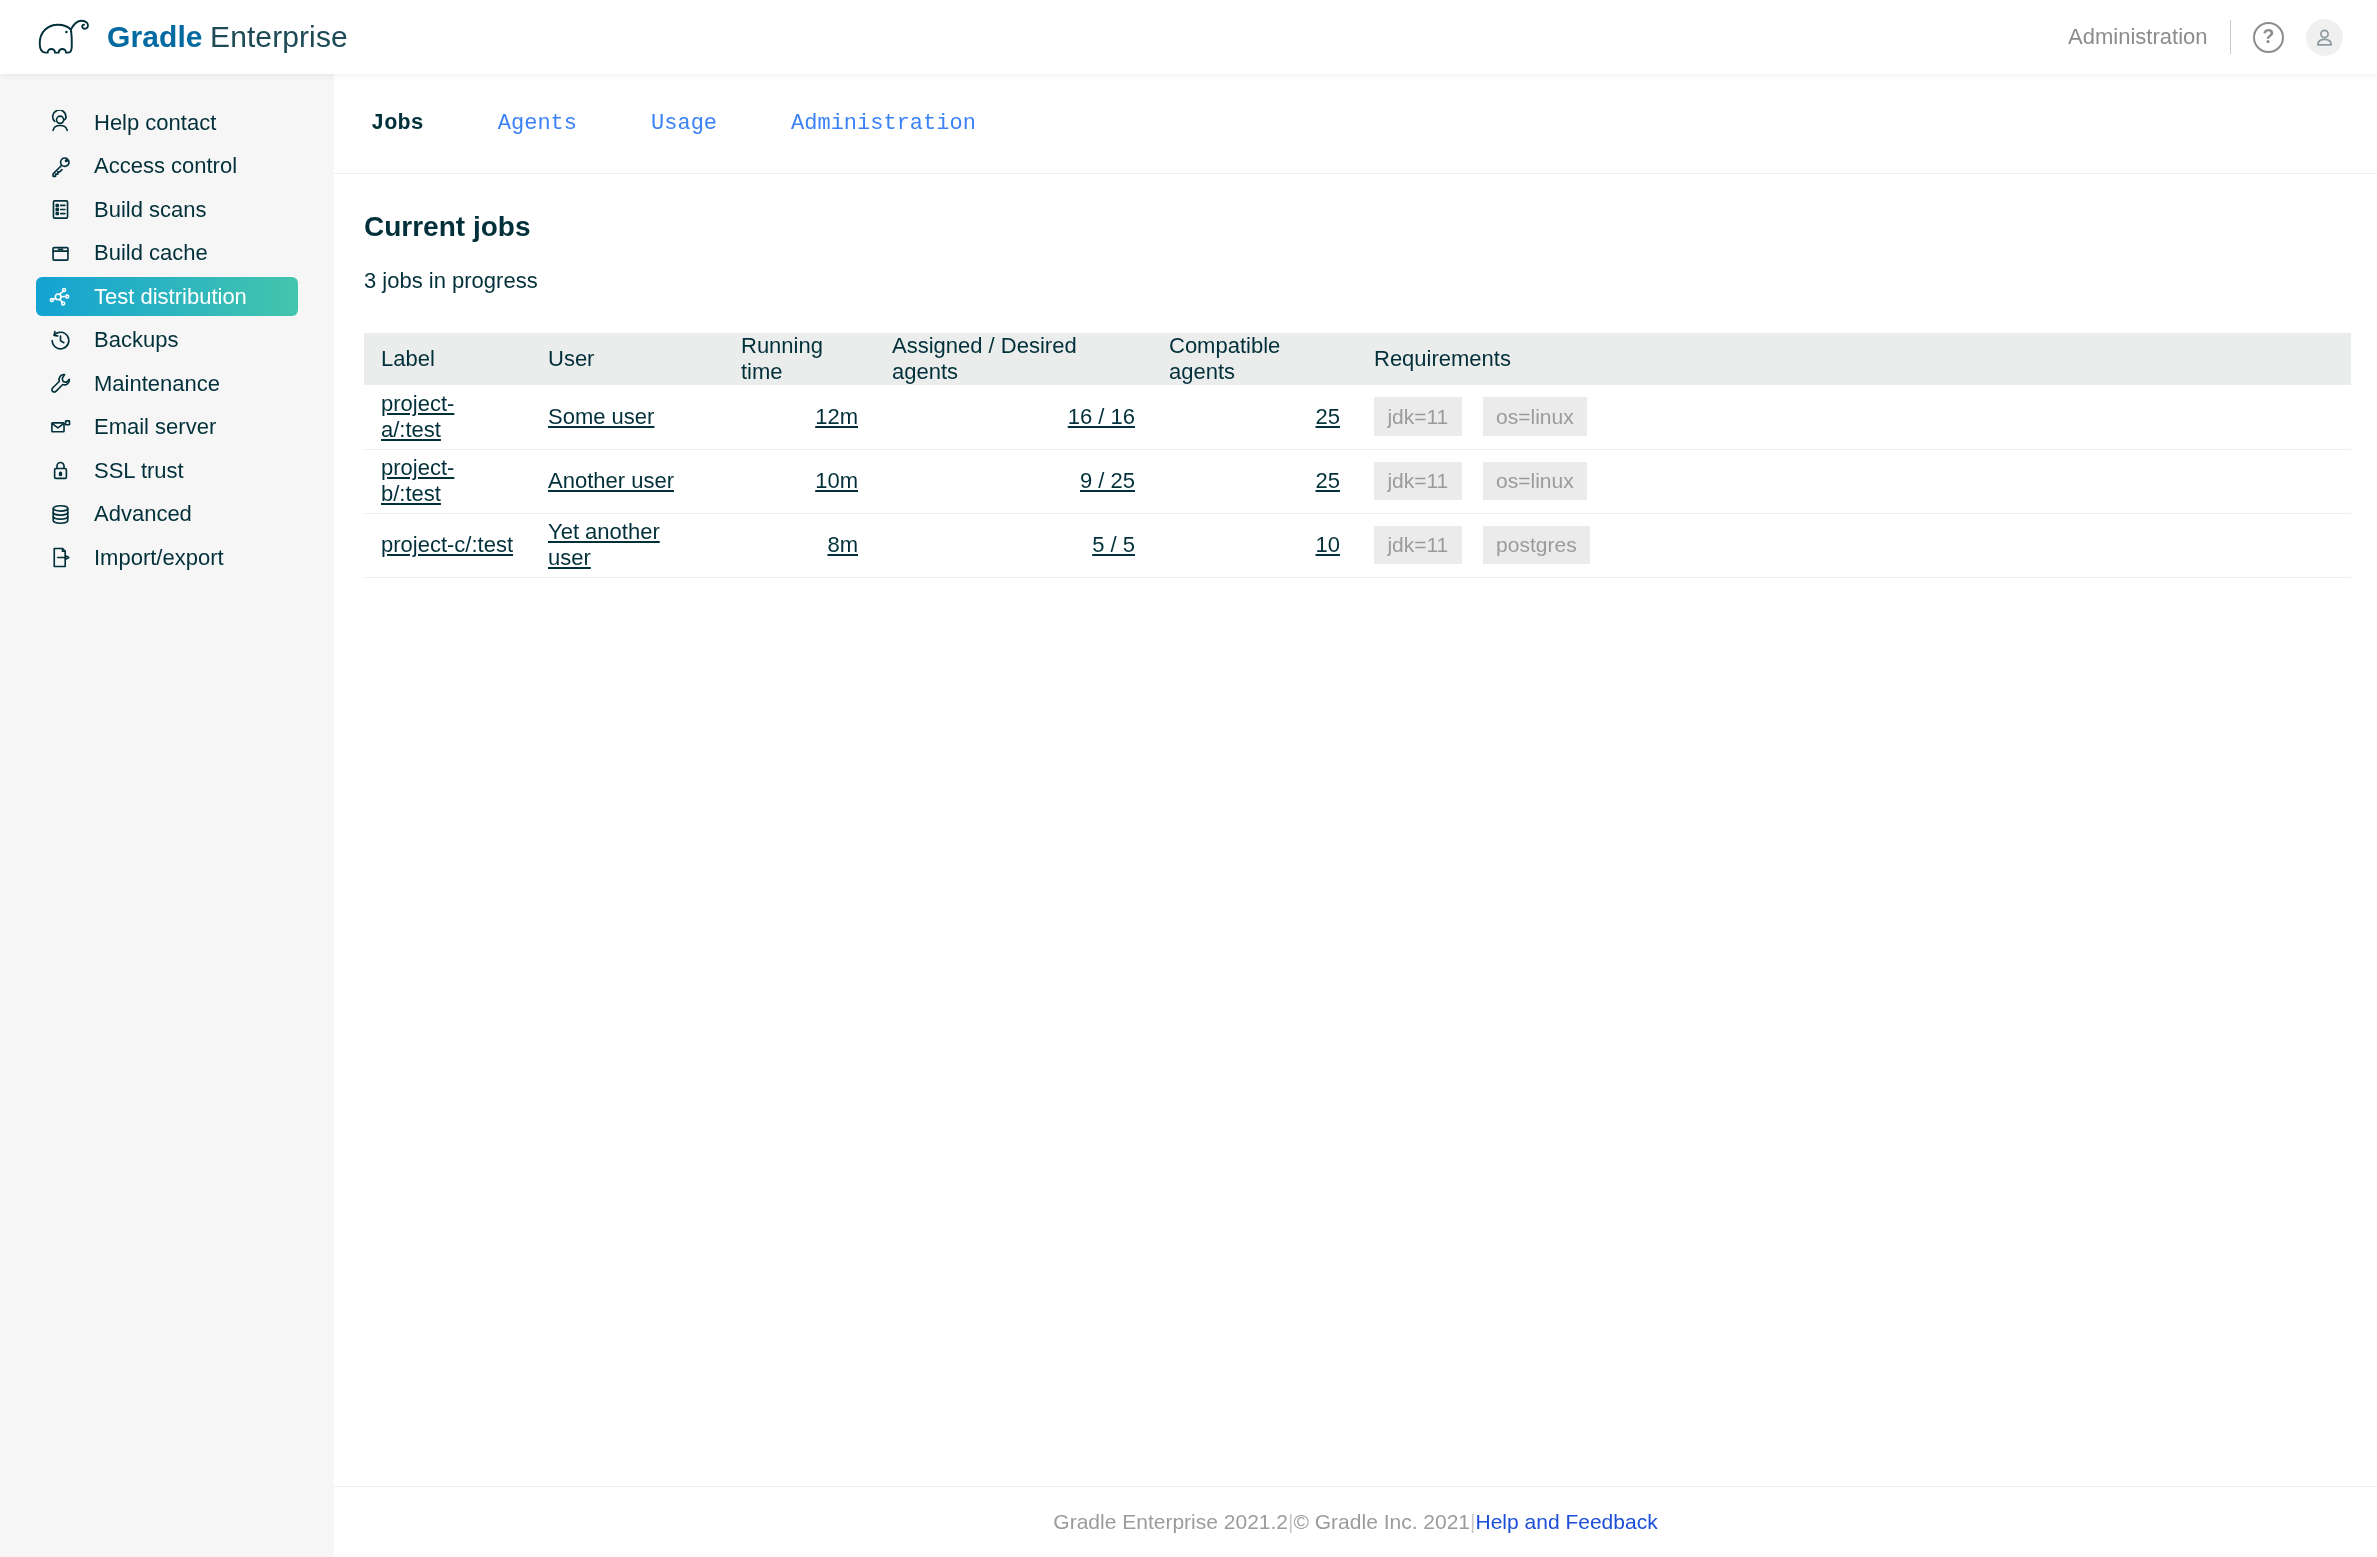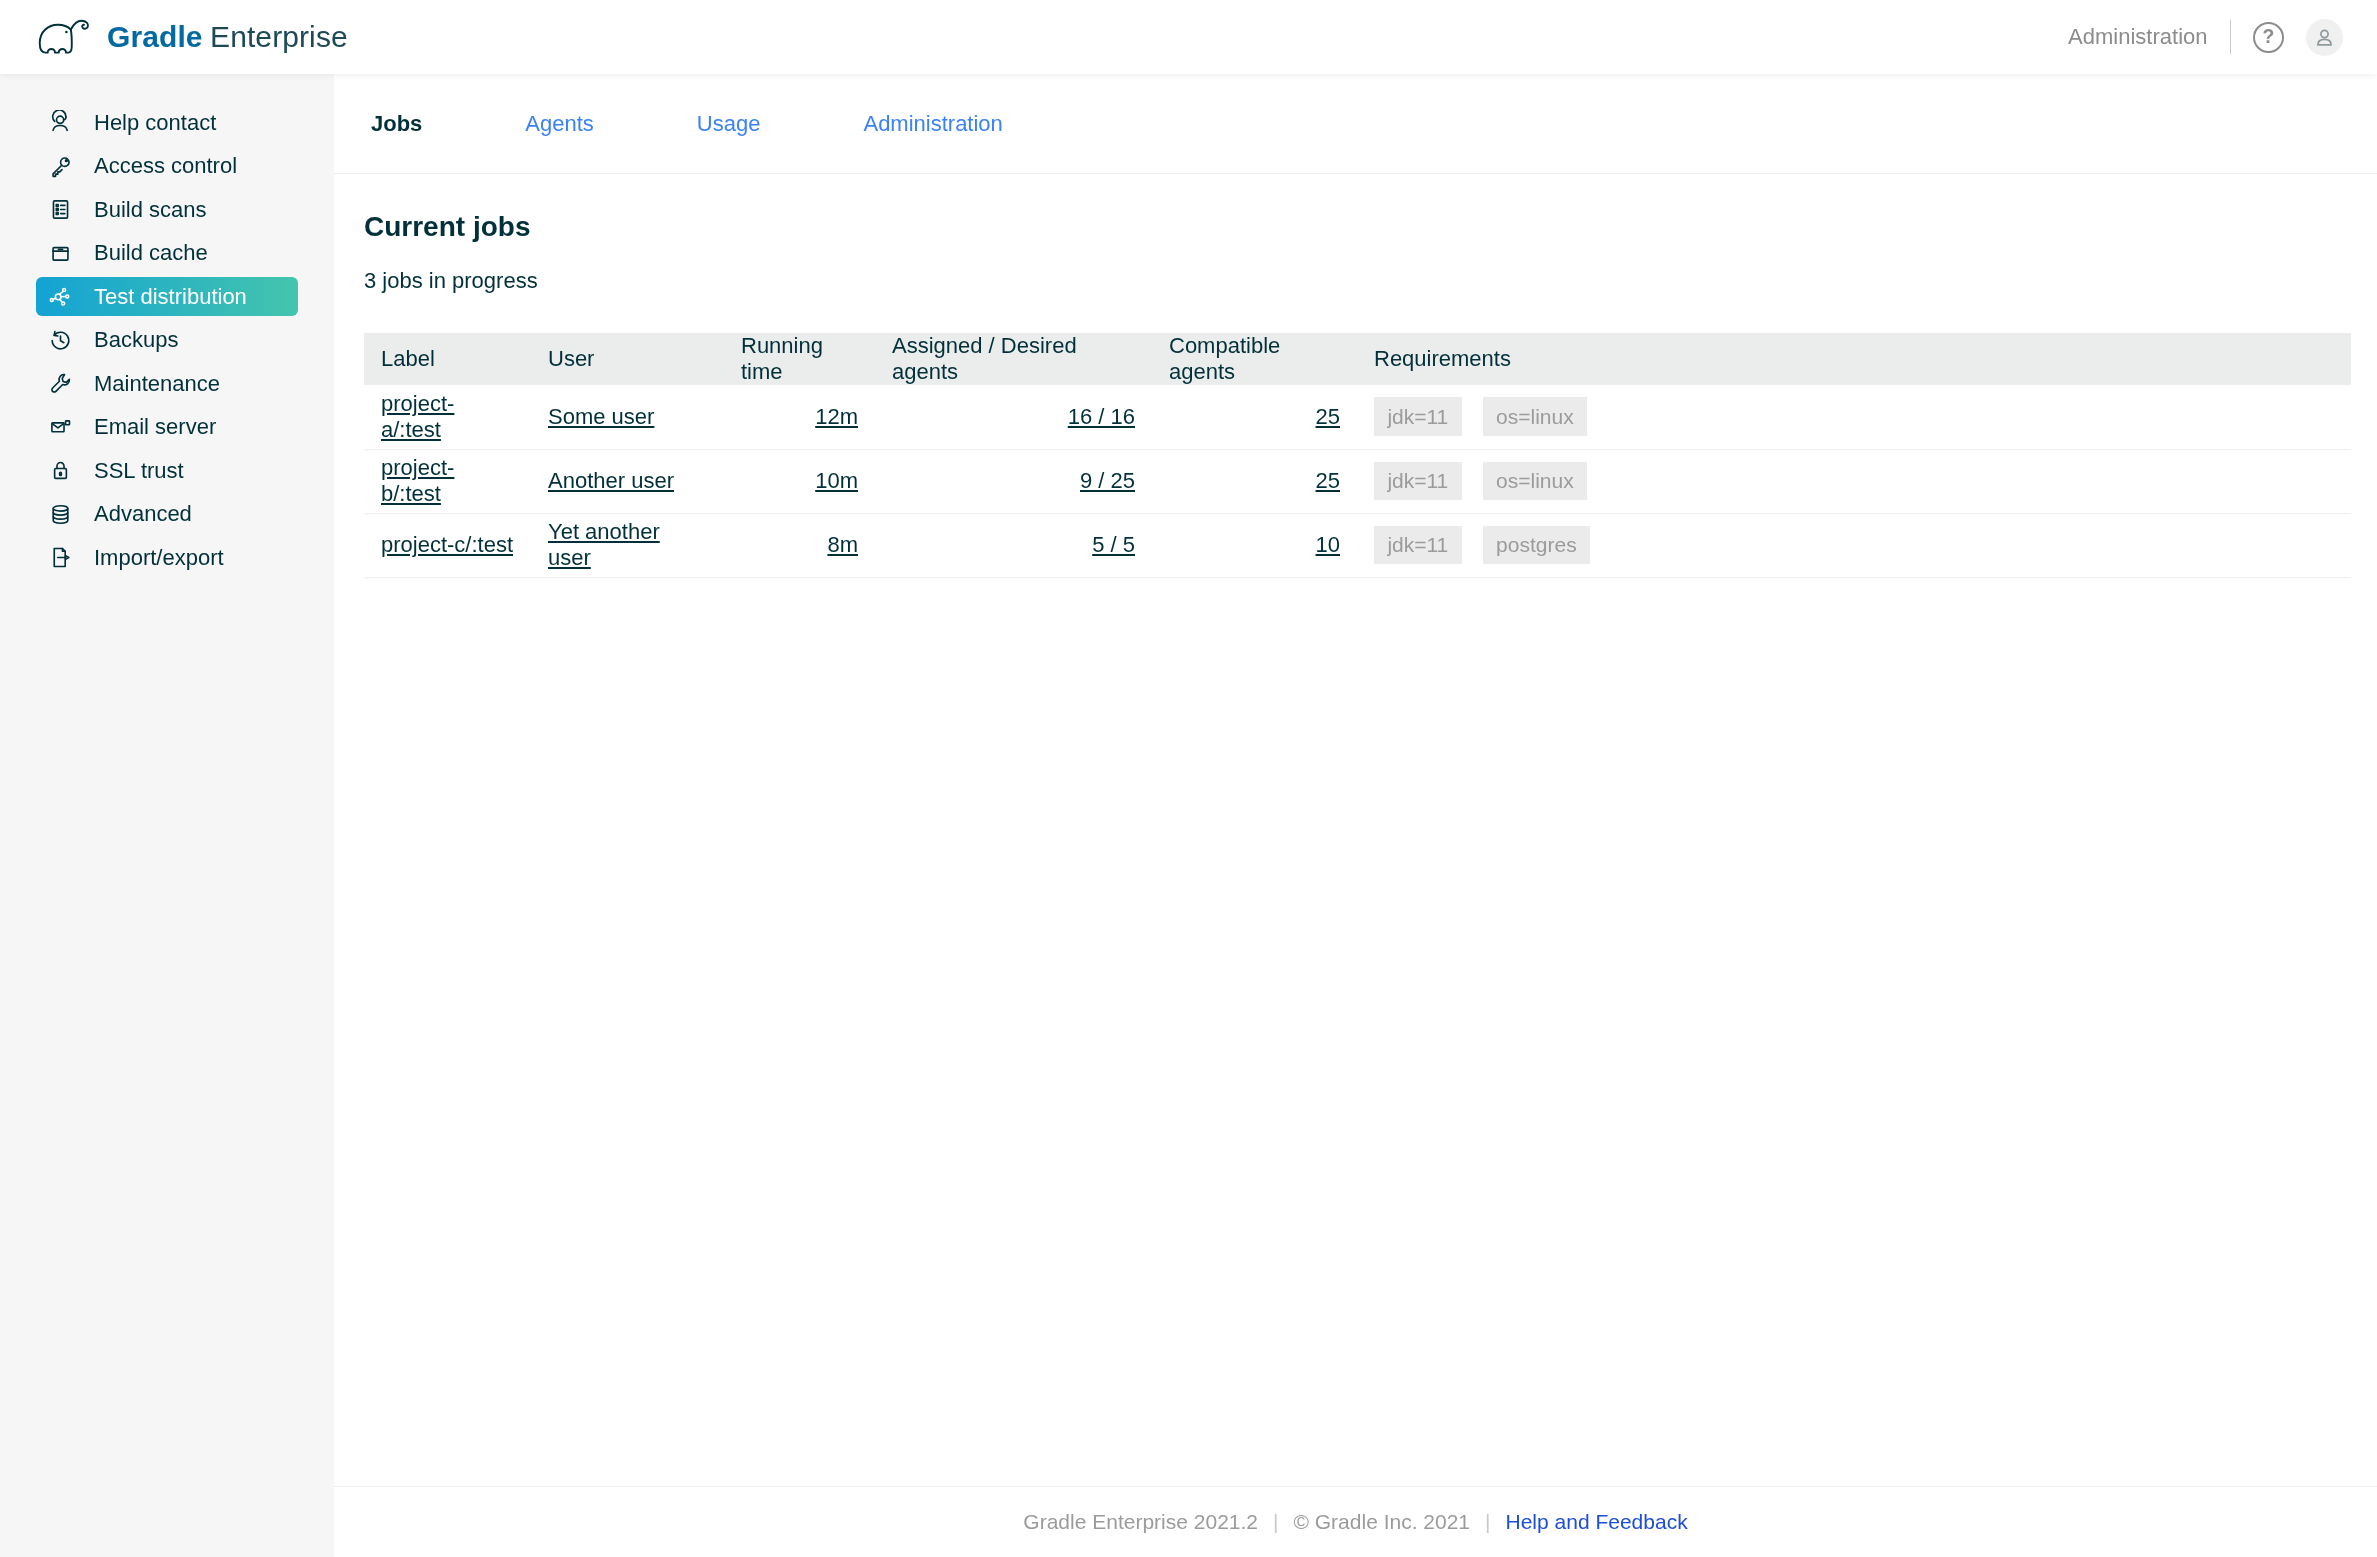--- a/index.html
+++ b/index.html
@@ -48,22 +48,22 @@
   }
   .side-item .s-icon { width:25px; height:25px; flex-shrink:0; color:#02303a; }
   .side-item.selected {
     background:linear-gradient(90deg,#13a3d3,#44c5ad);
     color:#ffffff;
   }
   .side-item.selected .s-icon { color:#ffffff; }
   .main { flex:1; display:flex; flex-direction:column; background:#ffffff; }
   
   .tabs {
-    height:100px; display:flex; align-items:center; gap:103px;
-    padding-left:37px; border-bottom:1.5px solid #ededed;
+    height:100px; display:flex; align-items:center; gap:74px;
+    padding-left:37px; border-bottom:1.5px solid #ededed;font-family:Liberation Mono, monospace;
   }
   .tab { font-size:22px; color:#3b82f6; cursor:pointer; }
   .tab.active { color:#02303a; font-weight:600; }
   
   .content { flex:1; padding:37px 26px 0 30px; }
   .page-title { font-size:28px; font-weight:600; color:#02303a; }
   .status-line { font-size:22px; color:#02303a; margin-top:25px; }
   
   table.jobs { width:100%; border-collapse:collapse; margin-top:39px; table-layout:fixed; }
   .jobs th {
@@ -78,21 +78,21 @@
   .jobs tbody tr:first-child { border-top:none; }
   .jobs tbody { border-bottom:1.5px solid #f0f0f0; }
   .num { text-align:right; }
   .badge {
     display:inline-block; background:#ebebeb; color:#9b9b9b;
     font-size:21px; padding:7.4px 13.4px; border-radius:0; margin-right:21px;
   }
   
   .footer {
     height:71px; border-top:1.5px solid #ededed;
-    display:flex; align-items:center; justify-content:center; gap:15px;
+    display:flex; align-items:center; justify-content:center; 
     font-size:21px; color:#9b9b9b;
   }
   .footer .sep { color:#c9c9c9; }
   .footer-link { color:#1d4ed8; cursor:pointer; }
   svg.icon { display:block; }
 </style>
 </head>
 <body>
 
 <div class="header">

